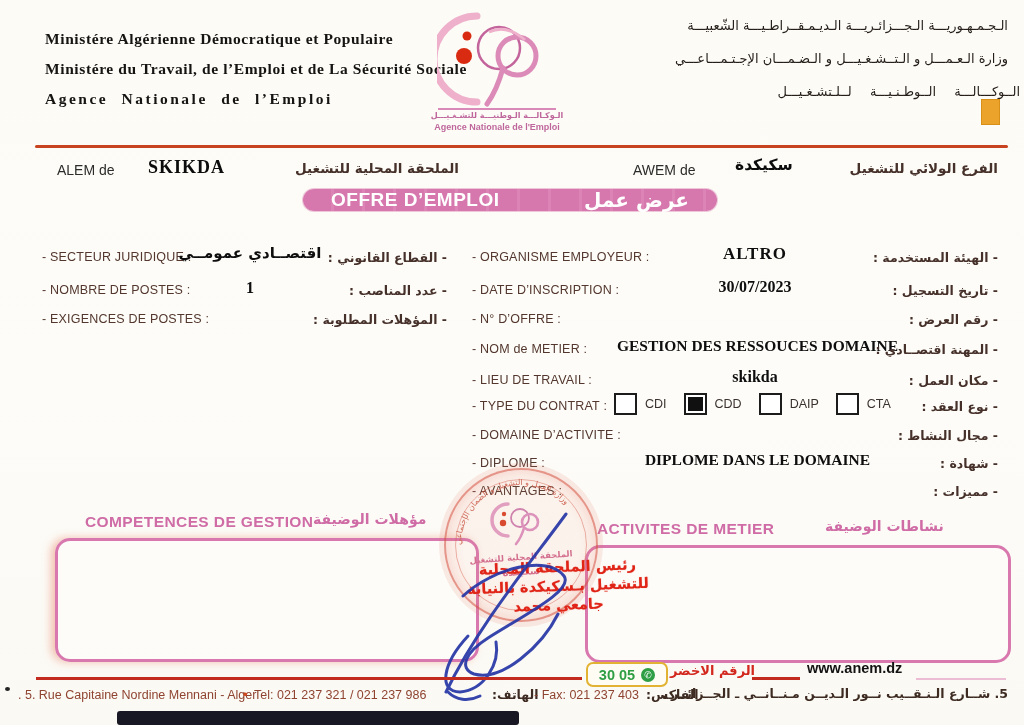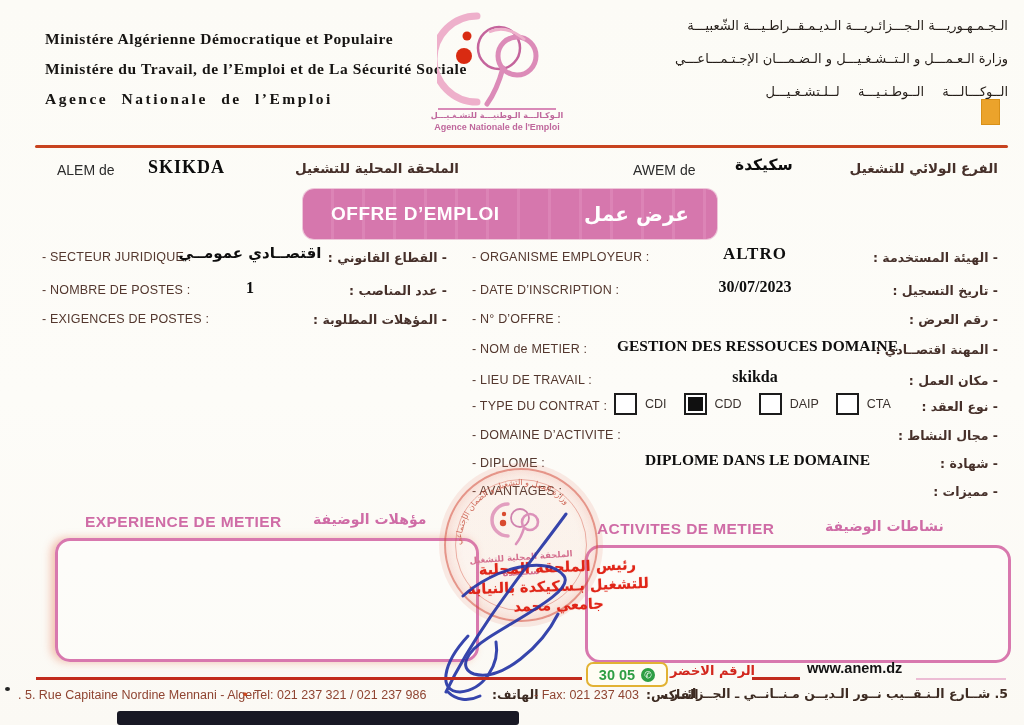--- a/index.html
+++ b/index.html
@@ -47,21 +47,21 @@
 <body>
 
 <div id="doc">
 
   <div class="abs hdr-fr" style="left:45px;top:30px;">Ministére Algérienne Démocratique et Populaire</div>
   <div class="abs hdr-fr" style="left:45px;top:60px;">Ministére du Travail, de l’Emploi et de La Sécurité Sociale</div>
   <div class="abs hdr-fr" style="left:45px;top:90px;letter-spacing:2.5px;word-spacing:7px;">Agence Nationale de l’Emploi</div>
 
   <div class="abs hdr-ar ar" style="right:16px;top:18px;">الـجـمـهـوريـــة الـجـــزائـريـــة الـديـمـقــراطـيـــة الشّعبيـــة</div>
   <div class="abs hdr-ar ar" style="right:16px;top:51px;">وزارة الـعـمـــل و الـتــشـغـيـــل و الـضـمـــان الإجـتـمـــاعـــي</div>
-  <div class="abs hdr-ar ar" style="right:16px;top:84px;word-spacing:14px;">الــوكـــالـــة الــوطـنـيـــة لــلـتشـغـيـــل</div>
+  <div class="abs hdr-ar ar" style="right:4px;top:84px;word-spacing:14px;">الــوكـــالـــة الــوطـنـيـــة لــلـتشـغـيـــل</div>
 
   <svg class="abs" style="left:437px;top:10px;" width="104" height="100" viewBox="0 0 104 100">
     <path d="M40 6 A42 42 0 0 0 40 92" fill="none" stroke="#eeb0cb" stroke-width="7" stroke-linecap="round"></path>
     <circle cx="30" cy="26" r="4.5" fill="#d92b12"></circle>
     <circle cx="27" cy="46" r="8" fill="#d92b12"></circle>
     <circle cx="62" cy="38" r="21" fill="none" stroke="#c4649c" stroke-width="2.5"></circle>
     <circle cx="80" cy="46" r="19" fill="none" stroke="#dc8bb8" stroke-width="5"></circle>
     <path d="M66 58 Q60 80 50 94" fill="none" stroke="#dc8bb8" stroke-width="5" stroke-linecap="round"></path>
     <path d="M52 22 Q70 14 88 30" fill="none" stroke="#eeb0cb" stroke-width="3"></path>
   </svg>
@@ -74,21 +74,21 @@
   <div class="abs hline" style="left:35px;top:145px;width:973px;"></div>
 
   <div class="abs" style="left:57px;top:162px;font-size:14px;color:#2c2c2c;">ALEM de</div>
   <div class="abs serif" style="left:148px;top:157px;font-size:18px;font-weight:bold;letter-spacing:1px;color:#0c0c0c;">SKIKDA</div>
   <div class="abs ar ar-label" style="left:295px;top:160px;font-size:13.5px;">الملحقة المحلية للتشغيل</div>
 
   <div class="abs" style="left:633px;top:162px;font-size:14px;color:#2c2c2c;">AWEM de</div>
   <div class="abs ar" style="left:735px;top:156px;font-size:15.5px;font-weight:bold;color:#0c0c0c;">سكيكدة</div>
   <div class="abs ar ar-label" style="right:26px;top:160px;font-size:13.5px;">الفرع الولائي للتشغيل</div>
 
-  <div class="abs badge" style="left:303px;top:189px;width:358px;height:50px;">
+  <div class="abs badge" style="left:303px;top:189px;width:358px;height:22px;">
     <span style="font-size:19px;letter-spacing:.5px;">OFFRE D’EMPLOI</span>
     <span class="ar" style="font-size:20px;">عرض عمل</span>
   </div>
 
   <div class="abs fr-label" style="left:42px;top:250px;">- SECTEUR JURIDIQUE :</div>
   <div class="abs val ar" style="left:150px;top:244px;width:200px;font-family:'DejaVu Sans',sans-serif;font-size:15px;">اقتصــادي عمومــي</div>
   <div class="abs ar ar-label" style="right:577px;top:250px;">- القطاع القانوني :</div>
 
   <div class="abs fr-label" style="left:42px;top:283px;">- NOMBRE DE POSTES :</div>
   <div class="abs val" style="left:150px;top:279px;width:200px;font-size:16px;">1</div>
@@ -141,21 +141,21 @@
   <div class="abs fr-label" style="left:472px;top:428px;">- DOMAINE D’ACTIVITE :</div>
   <div class="abs ar ar-label" style="right:26px;top:428px;">- مجال النشاط :</div>
 
   <div class="abs fr-label" style="left:472px;top:456px;">- DIPLOME :</div>
   <div class="abs val" style="left:560px;top:451px;width:395px;font-size:15.5px;">DIPLOME DANS LE DOMAINE</div>
   <div class="abs ar ar-label" style="right:26px;top:456px;margin-left:16px;">- شهادة :</div>
 
   <div class="abs fr-label" style="left:472px;top:484px;">- AVANTAGES :</div>
   <div class="abs ar ar-label" style="right:26px;top:484px;">- مميزات :</div>
 
-  <div class="abs pinktitle" style="left:85px;top:513px;font-size:15.5px;">EXPERIENCE DE METIER</div>
+  <div class="abs pinktitle" style="left:85px;top:513px;font-size:15.5px;">COMPETENCES DE GESTION</div>
   <div class="abs pinktitle ar" style="left:313px;top:511px;font-size:14px;">مؤهلات الوضيفة</div>
   <div class="abs pbox" style="left:55px;top:538px;width:418px;height:118px;box-shadow:-4px 0 8px rgba(224,84,40,.35);"></div>
 
   <div class="abs pinktitle" style="left:597px;top:520px;font-size:15.5px;">ACTIVITES DE METIER</div>
   <div class="abs pinktitle ar" style="left:825px;top:518px;font-size:14px;">نشاطات الوضيفة</div>
   <div class="abs pbox" style="left:585px;top:545px;width:420px;height:112px;"></div>
 
   <div class="abs stamp" style="left:444px;top:468px;width:150px;height:150px;">
     <div class="stamp-inner"></div>
     <svg class="abs" style="left:0;top:0;" width="150" height="150" viewBox="0 0 150 150">

